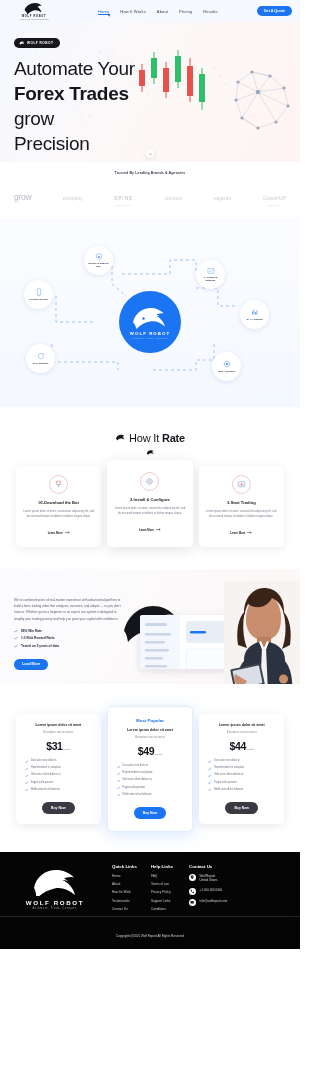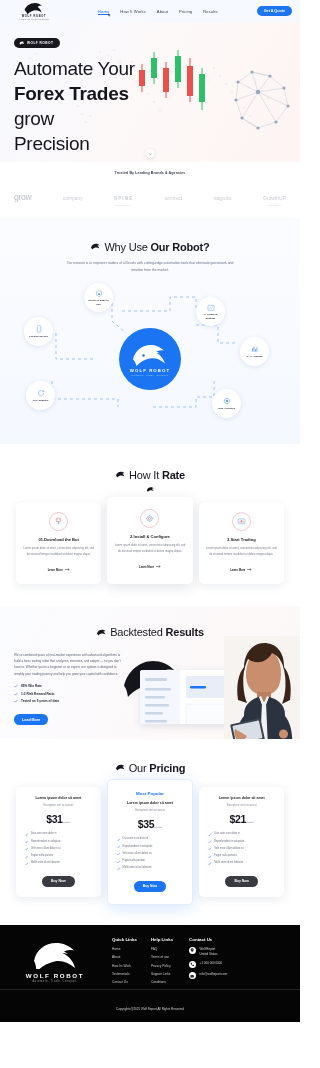--- a/index.html
+++ b/index.html
@@ -400,29 +400,20 @@
         <div class="logo">
           <div><span class="logo-vagodo">vagodo</span></div>
         </div>
         <div class="logo">
           <div><span class="logo-growthup">GrowthUP</span><span class="logo-sub">BUSINESS</span></div>
         </div>
       </div>
   </div>
 
   <div class="why">
-    <div class="sec-head">
-      <div class="sec-title">
-        <svg class="sec-mark" viewBox="0 0 22 13">
-          <path d="M2 9 C3 4 7 1 12 1 C15 1 17 2 19 4 C17 3.6 15.6 4 14.6 5 C16.6 6 18 8 18.6 10.6 C16 8.6 13.6 8 11 8.6 C8.6 9 6 10.6 4.6 12.6 C4 10.6 3 9.6 2 9 Z" fill="#15151c"></path>
-        </svg>
-        <span><span>Why Use </span><b>Our Robot?</b></span>
-      </div>
-      <div class="sec-sub">Our mission is to empower traders of all levels with cutting-edge automation tools that eliminate guesswork and emotion from the market.</div>
-    </div>
 
     <div class="diagram">
       <svg class="dash-svg" viewBox="0 0 300 155">
         <g stroke="#9dc4f5" stroke-width="1" fill="none" stroke-dasharray="3 3">
           <path d="M112 22 L112 40 L126 52"></path>
           <path d="M122 30 L170 30 L170 16 L196 16 L196 30"></path>
           <path d="M196 44 L218 44 L218 62 L238 62"></path>
           <path d="M214 100 L214 116 L196 116 L196 126 L150 126"></path>
           <path d="M56 52 L56 78 L96 78"></path>
           <path d="M52 100 L52 118 L118 118 L118 126"></path>
@@ -540,28 +531,20 @@
           </div><div class="card-title">3.Start Trading</div><div class="card-text">Lorem ipsum dolor sit amet, consectetur adipiscing elit, sed do eiusmod tempor incididunt ut dolore magna aliqua.</div><div class="card-link">
             <span>Learn More</span>
             <svg viewBox="0 0 14 8" width="5" height="3">
               <path d="M0 4 H11 M8 1 L12 4 L8 7" stroke="#1b1b22" stroke-width="1.3" fill="none"></path>
             </svg>
           </div></div>
       </div>
   </div>
 
   <div class="back">
-    <div class="sec-head">
-      <div class="sec-title">
-        <svg class="sec-mark" viewBox="0 0 22 13">
-          <path d="M2 9 C3 4 7 1 12 1 C15 1 17 2 19 4 C17 3.6 15.6 4 14.6 5 C16.6 6 18 8 18.6 10.6 C16 8.6 13.6 8 11 8.6 C8.6 9 6 10.6 4.6 12.6 C4 10.6 3 9.6 2 9 Z" fill="#15151c"></path>
-        </svg>
-        <span><span>Backtested </span><b>Results</b></span>
-      </div>
-    </div>
 
     <div class="back-body">
       <div class="back-left">
         <p class="back-para">We've combined years of real-market experience with advanced algorithms to build a forex trading robot that analyzes, executes, and adapts — so you don't have to. Whether you're a beginner or an expert, our system is designed to simplify your trading journey and help you grow your capital with confidence.</p>
         <div class="check-list" id="check-list">
             <div class="check-item">
               <svg class="check-ico" viewBox="0 0 14 14">
                 <path d="M1.5 7.5 L5 11 L12.5 2.5" stroke="#1b74f2" stroke-width="2" fill="none"></path>
               </svg>
               <span class="check-txt">85% Win Rate</span>
@@ -650,28 +633,20 @@
           <rect x="16" y="170" width="62" height="44" rx="3" transform="rotate(-12 47 192)" fill="#3c4450"></rect>
           <rect x="20" y="174" width="54" height="36" rx="2" transform="rotate(-12 47 192)" fill="#d9dee7"></rect>
           <path d="M22 186 C18 198 24 210 36 214 L46 200 Z" fill="#c98e6d"></path>
           <circle cx="119" cy="196" r="9" fill="#c98e6d"></circle>
         </svg>
       </div>
     </div>
   </div>
 
   <div class="pricing">
-    <div class="sec-head">
-      <div class="sec-title">
-        <svg class="sec-mark" viewBox="0 0 22 13">
-          <path d="M2 9 C3 4 7 1 12 1 C15 1 17 2 19 4 C17 3.6 15.6 4 14.6 5 C16.6 6 18 8 18.6 10.6 C16 8.6 13.6 8 11 8.6 C8.6 9 6 10.6 4.6 12.6 C4 10.6 3 9.6 2 9 Z" fill="#15151c"></path>
-        </svg>
-        <span><span>Our </span><b>Pricing</b></span>
-      </div>
-    </div>
     <div class="plans" id="plans">
         <div class="plan"><div class="plan-title">Lorem ipsum dolor sit amet</div><div class="plan-sub">Excepteur sint occaecat</div><div class="plan-price"><span>$31</span><small>/month</small></div><div class="feat-list">
             <div class="feat-item">
               <svg class="feat-ico" viewBox="0 0 14 14">
                 <path d="M1.5 7.5 L5 11 L12.5 2.5" stroke="#1b74f2" stroke-width="2.2" fill="none"></path>
               </svg>
               <span class="feat-txt">Duis aute irure dolor in</span>
             </div>
             <div class="feat-item">
               <svg class="feat-ico" viewBox="0 0 14 14">
@@ -691,21 +666,21 @@
               </svg>
               <span class="feat-txt">Fugiat nulla pariatur</span>
             </div>
             <div class="feat-item">
               <svg class="feat-ico" viewBox="0 0 14 14">
                 <path d="M1.5 7.5 L5 11 L12.5 2.5" stroke="#1b74f2" stroke-width="2.2" fill="none"></path>
               </svg>
               <span class="feat-txt">Mollit anim id est laborum</span>
             </div>
           </div><button class="btn-buy">Buy Now</button></div>
-        <div class="plan featured"><div class="plan-popular">Most Popular</div><div class="plan-title">Lorem ipsum dolor sit amet</div><div class="plan-sub">Excepteur sint occaecat</div><div class="plan-price"><span>$35</span><small>/month</small></div><div class="feat-list">
+        <div class="plan featured"><div class="plan-popular">Most Popular</div><div class="plan-title">Lorem ipsum dolor sit amet</div><div class="plan-sub">Excepteur sint occaecat</div><div class="plan-price"><span>$49</span><small>/month</small></div><div class="feat-list">
             <div class="feat-item">
               <svg class="feat-ico" viewBox="0 0 14 14">
                 <path d="M1.5 7.5 L5 11 L12.5 2.5" stroke="#1b74f2" stroke-width="2.2" fill="none"></path>
               </svg>
               <span class="feat-txt">Duis aute irure dolor in</span>
             </div>
             <div class="feat-item">
               <svg class="feat-ico" viewBox="0 0 14 14">
                 <path d="M1.5 7.5 L5 11 L12.5 2.5" stroke="#1b74f2" stroke-width="2.2" fill="none"></path>
               </svg>
@@ -723,21 +698,21 @@
               </svg>
               <span class="feat-txt">Fugiat nulla pariatur</span>
             </div>
             <div class="feat-item">
               <svg class="feat-ico" viewBox="0 0 14 14">
                 <path d="M1.5 7.5 L5 11 L12.5 2.5" stroke="#1b74f2" stroke-width="2.2" fill="none"></path>
               </svg>
               <span class="feat-txt">Mollit anim id est laborum</span>
             </div>
           </div><button class="btn-buy blue">Buy Now</button></div>
-        <div class="plan"><div class="plan-title">Lorem ipsum dolor sit amet</div><div class="plan-sub">Excepteur sint occaecat</div><div class="plan-price"><span>$21</span><small>/month</small></div><div class="feat-list">
+        <div class="plan"><div class="plan-title">Lorem ipsum dolor sit amet</div><div class="plan-sub">Excepteur sint occaecat</div><div class="plan-price"><span>$44</span><small>/month</small></div><div class="feat-list">
             <div class="feat-item">
               <svg class="feat-ico" viewBox="0 0 14 14">
                 <path d="M1.5 7.5 L5 11 L12.5 2.5" stroke="#1b74f2" stroke-width="2.2" fill="none"></path>
               </svg>
               <span class="feat-txt">Duis aute irure dolor in</span>
             </div>
             <div class="feat-item">
               <svg class="feat-ico" viewBox="0 0 14 14">
                 <path d="M1.5 7.5 L5 11 L12.5 2.5" stroke="#1b74f2" stroke-width="2.2" fill="none"></path>
               </svg>

